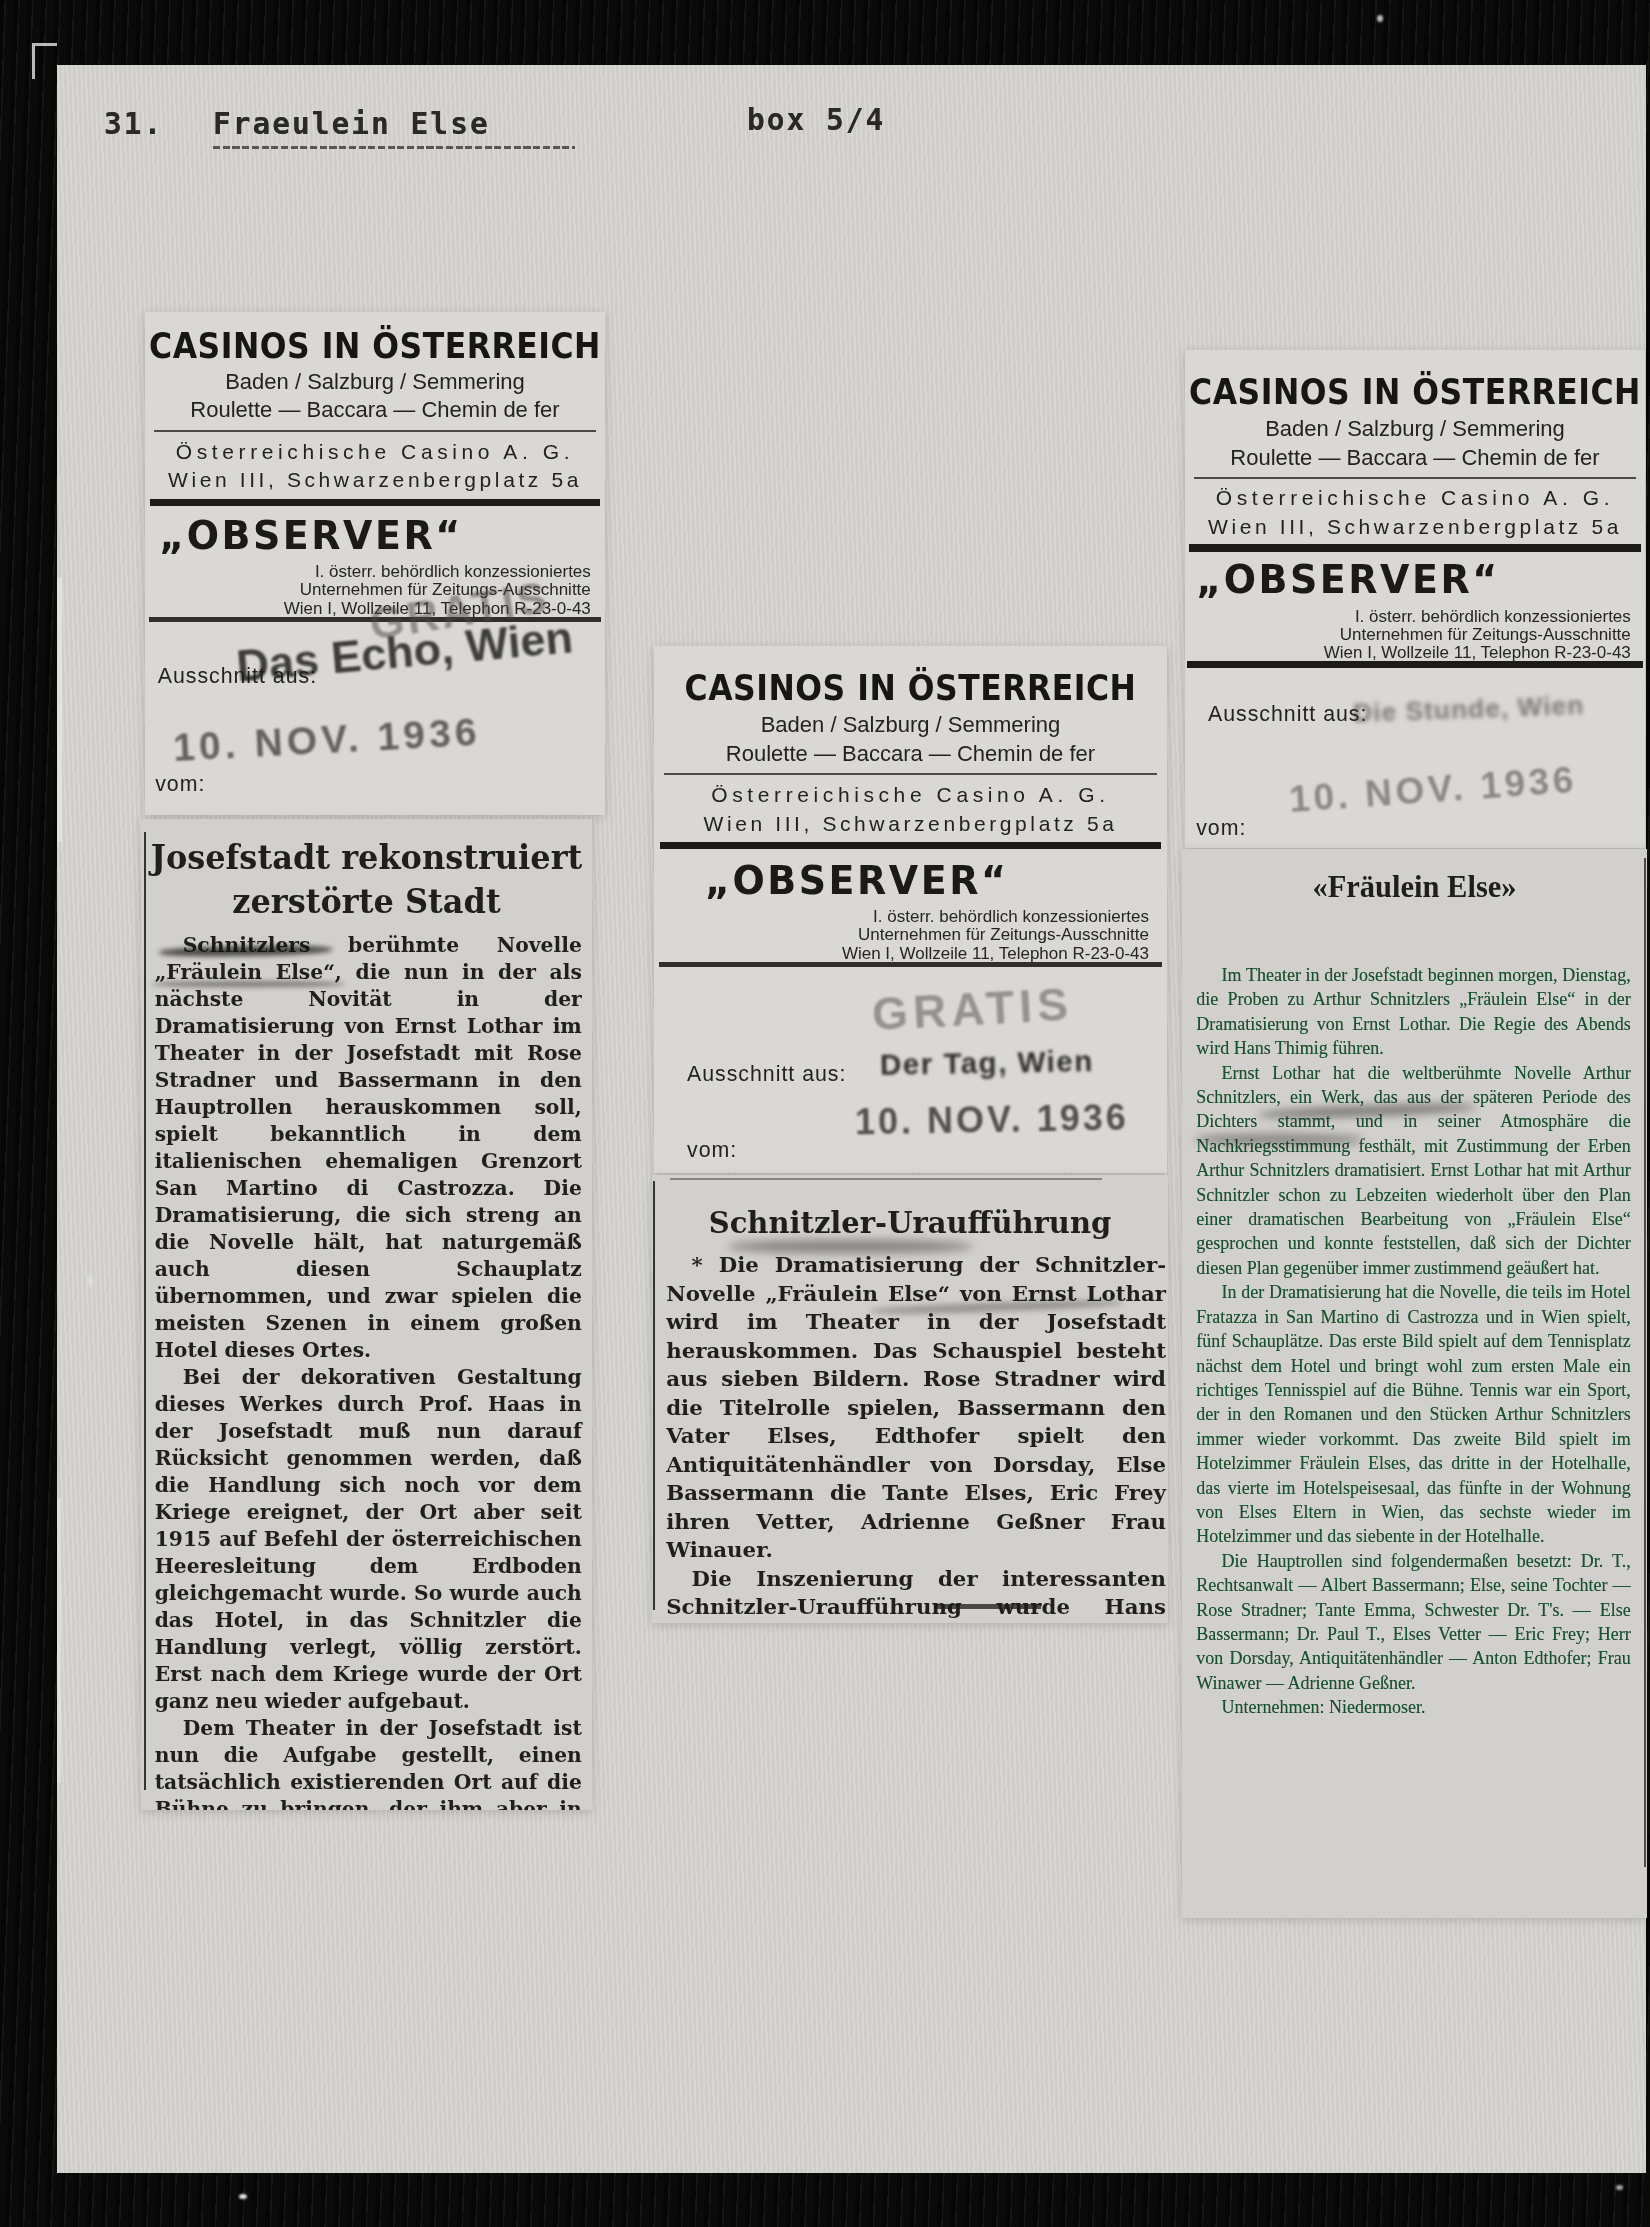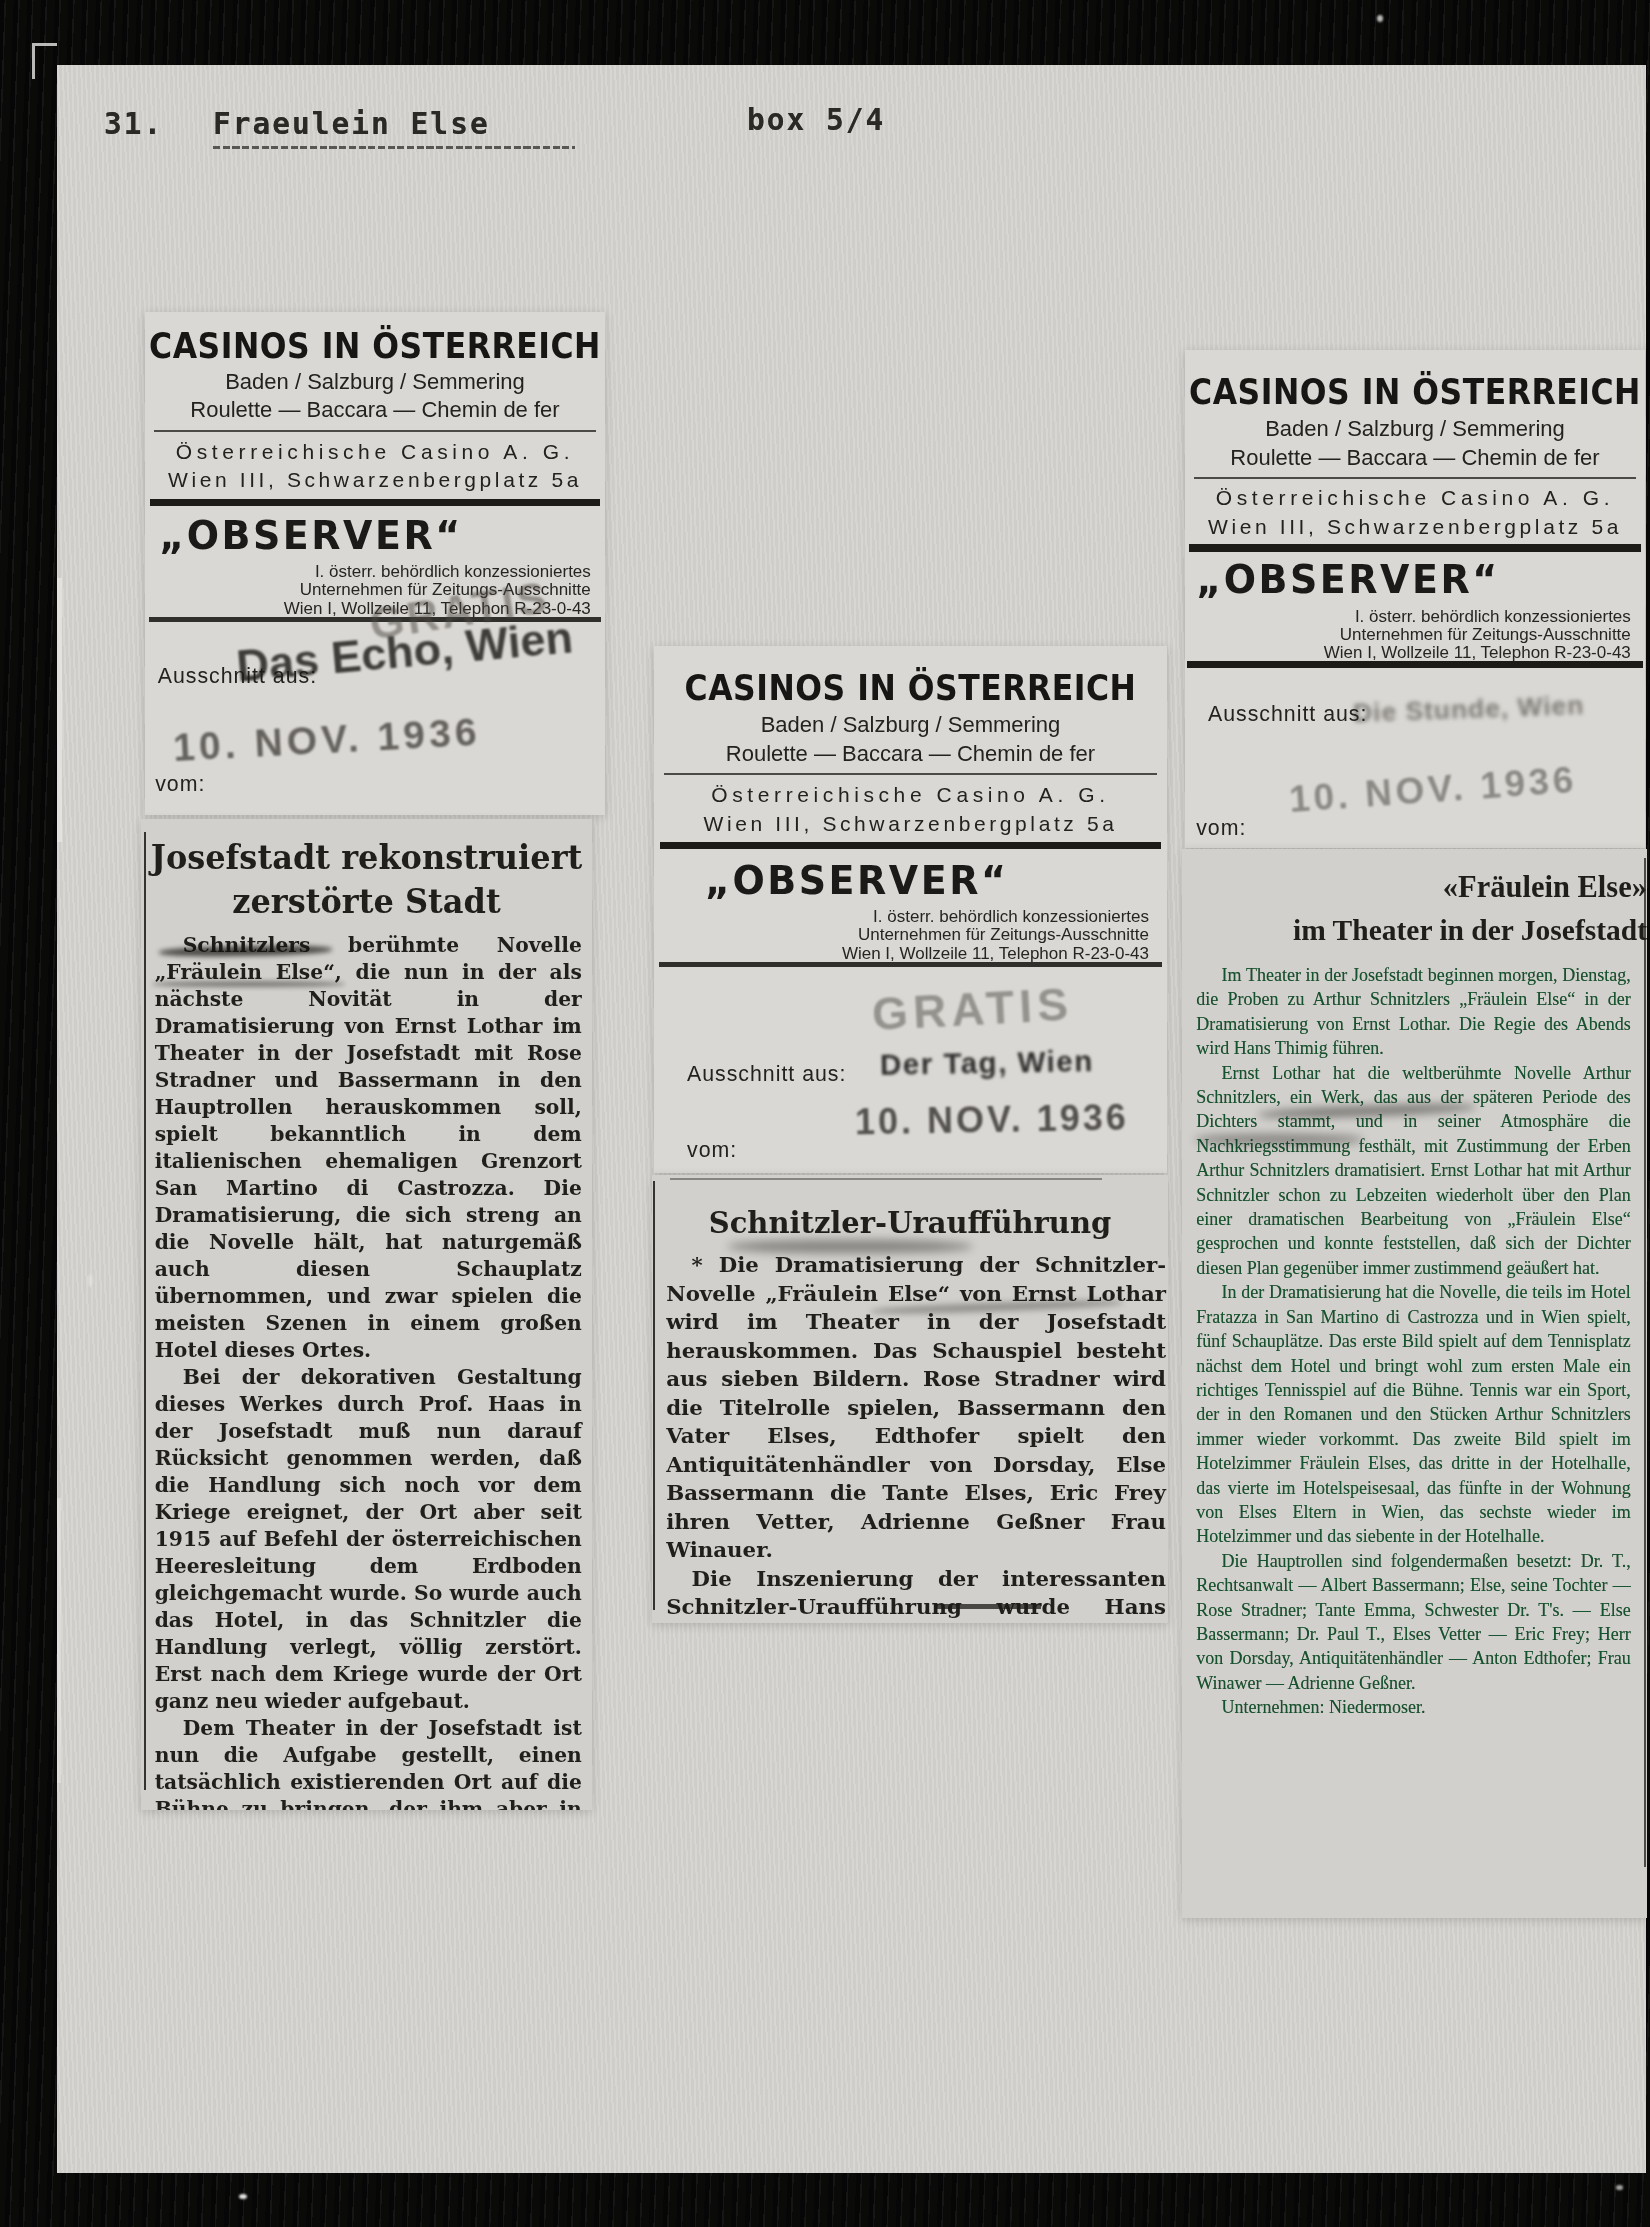--- a/index.html
+++ b/index.html
@@ -121,21 +121,21 @@
   .c3 .src{left:168px;top:344px;font-size:26.4px;letter-spacing:1px;color:rgba(45,43,39,.55);
         filter:blur(2px);transform:rotate(-2deg);}
   .c3 .date{left:104px;top:419px;font-size:37px;letter-spacing:3.6px;color:rgba(75,72,67,.55);
         filter:blur(1.3px);transform:rotate(-4deg);}
   .c3 .vom{left:11.2px;top:466px;}
 
   
   .a3{left:1182px;top:850px;width:465px;height:1069px;}
   .a3 .vrule{left:auto;right:1.5px;top:9.1px;height:1009px;opacity:.85;}
   .antiqua{font-family:"Liberation Serif",serif;color:#14532d;}
-  .ant-headline{position:absolute;left:0;right:0;text-align:right;font-weight:bold;color:#1f1e1a;}
+  .ant-headline{position:absolute;left:0;right:0;text-align:center;font-weight:bold;color:#1f1e1a;}
   .a3 .h1{top:21.3px;font-size:30.5px;}
   .a3 .h2{top:65px;font-size:29.5px;}
   .a3 .art-body{left:14.2px;right:16.3px;top:114px;font-size:18px;line-height:24.4px;
         text-shadow:0 0 0.5px rgba(38,37,31,.45);}
   .a3 .art-body p{text-indent:25.4px;}
   .sE{left:76px;top:257px;width:218px;height:10.2px;filter:blur(4.1px);opacity:.45;transform:rotate(-2deg);}
   .sF{left:12.7px;top:285px;width:168px;height:11.2px;filter:blur(4.6px);opacity:.4;}
 </style>
 </head>
 <body>
@@ -237,21 +237,20 @@
       <div class="mid-rule rule2"></div>
       <div class="label aus">Ausschnitt aus:</div>
       <div class="stamp src">Die Stunde, Wien</div>
       <div class="stamp date">10. NOV. 1936</div>
       <div class="label vom">vom:</div>
     </div>
 
     <div class="clip art-clip a3" style="left:1125px;top:784px;">
       <div class="vrule"></div>
       <div class="antiqua ant-headline h1">«Fräulein Else»</div>
-      <div class="antiqua ant-headline h2">im Theater in der Josefstadt</div>
       <div class="art-body antiqua">
         <p>Im Theater in der Josefstadt beginnen morgen, Dienstag, die Proben zu Arthur Schnitzlers „Fräulein Else“ in der Dramatisierung von Ernst Lothar. Die Regie des Abends wird Hans Thimig führen.</p>
         <p>Ernst Lothar hat die weltberühmte Novelle Arthur Schnitzlers, ein Werk, das aus der späteren Periode des Dichters stammt, und in seiner Atmosphäre die Nachkriegsstimmung festhält, mit Zustimmung der Erben Arthur Schnitzlers dramatisiert. Ernst Lothar hat mit Arthur Schnitzler schon zu Lebzeiten wiederholt über den Plan einer dramatischen Bearbeitung von „Fräulein Else“ gesprochen und konnte feststellen, daß sich der Dichter diesen Plan gegenüber immer zustimmend geäußert hat.</p>
         <p>In der Dramatisierung hat die Novelle, die teils im Hotel Fratazza in San Martino di Castrozza und in Wien spielt, fünf Schauplätze. Das erste Bild spielt auf dem Tennisplatz nächst dem Hotel und bringt wohl zum ersten Male ein richtiges Tennisspiel auf die Bühne. Tennis war ein Sport, der in den Romanen und den Stücken Arthur Schnitzlers immer wieder vorkommt. Das zweite Bild spielt im Hotelzimmer Fräulein Elses, das dritte in der Hotelhalle, das vierte im Hotelspeisesaal, das fünfte in der Wohnung von Elses Eltern in Wien, das sechste wieder im Hotelzimmer und das siebente in der Hotelhalle.</p>
         <p>Die Hauptrollen sind folgendermaßen besetzt: Dr. T., Rechtsanwalt — Albert Bassermann; Else, seine Tochter — Rose Stradner; Tante Emma, Schwester Dr. T's. — Else Bassermann; Dr. Paul T., Elses Vetter — Eric Frey; Herr von Dorsday, Antiquitätenhändler — Anton Edthofer; Frau Winawer — Adrienne Geßner.</p>
         <p>Unternehmen: Niedermoser.</p>
       </div>
       <div class="smudge sE"></div>
       <div class="smudge sF"></div>
     </div>

